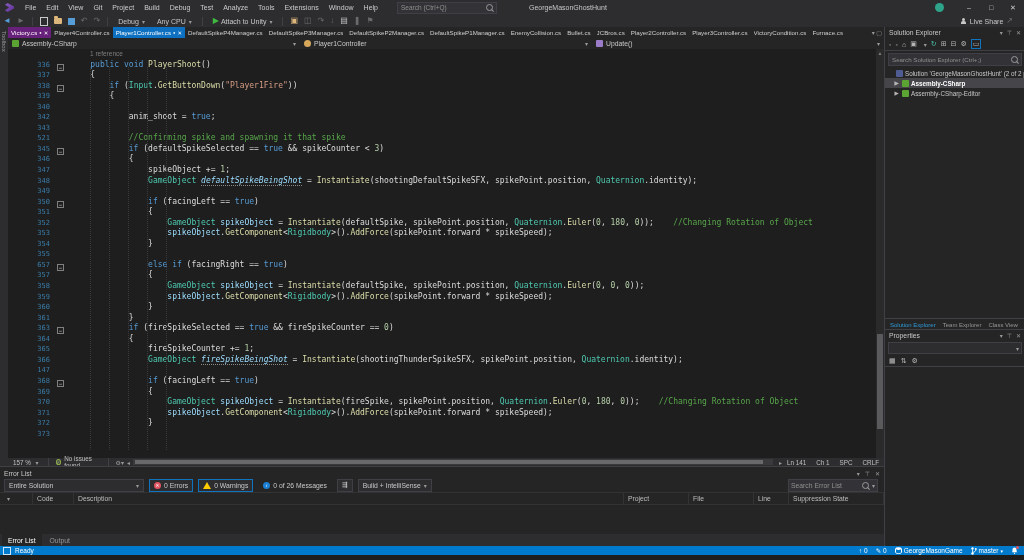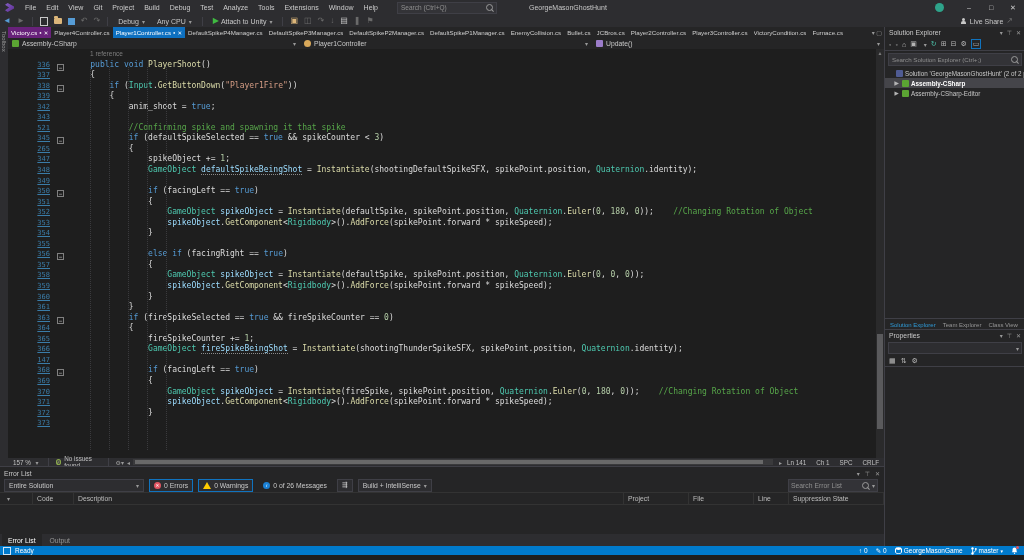--- a/index.html
+++ b/index.html
@@ -39,28 +39,28 @@
   
   #navbar{left:8px;top:38px;width:876px;height:11px;background:#252526;display:flex;align-items:center;font-size:6.8px;color:#c8c8c8;border-bottom:1px solid #2d2d30;}
   .navseg{flex:1;display:flex;align-items:center;height:100%;padding:0 4px;}
   .navico{width:7px;height:7px;margin-right:3px;border-radius:1px;display:inline-block;}
   .ico-proj{background:#5ba433;} .ico-class{background:#d8a85a;border-radius:50%;} .ico-member{background:#9b7cc9;}
   .navseg .chev{margin-left:auto;}
   
   #code{left:8px;top:49px;width:868px;height:409px;background:#1e1e1e;overflow:hidden;font-family:"DejaVu Sans Mono",monospace;}
   .crow{display:flex;height:10.55px;line-height:10.55px;white-space:pre;}
   .bp{width:18px;flex:none;}
-  .ln{width:24px;flex:none;text-align:right;font-size:7px;color:#3a7ca8;text-decoration:underline;}
+  .ln{width:24px;flex:none;text-align:right;font-size:7px;color:#3a7ca8;}
   .fold{width:21px;flex:none;text-align:center;}
   .foldbox{display:inline-block;width:7px;height:7px;line-height:6px;margin-top:1px;border:1px solid #808080;color:#c0c0c0;font-size:6px;text-align:center;background:#1e1e1e;box-sizing:border-box;}
   .ctext{font-size:8px;flex:1;overflow:hidden;}
   .lenstext{font-size:6.5px;color:#7f7f7f;font-family:"Liberation Sans",sans-serif;padding-left:19px;}
   .tk-k{color:#569cd6}.tk-t{color:#4ec9b0}.tk-m{color:#dcdcaa}.tk-s{color:#d69d85}
   .tk-c{color:#57a64a}.tk-n{color:#b5cea8}.tk-v{color:#9cdcfe}.tk-p{color:#dcdcdc}
-  .tk-vu{color:#9cdcfe;border-bottom:1px dotted #8a8a8a;}
+  .tk-vu{color:#9cdcfe;border-bottom:1px dotted #8a8a8a;font-style:italic;}
   .guide{position:absolute;top:18px;bottom:8px;width:0;border-left:1px dotted #3a3a3d;}
   
   #vscroll{left:876px;top:49px;width:8px;height:409px;background:#2a2a2b;}
   #vscroll .arr{display:block;text-align:center;font-size:5px;color:#7c7c7c;line-height:8px;}
   #vthumb{position:absolute;left:1px;width:6px;top:285px;height:95px;background:#5a5a5c;}
   
   #estrip{left:8px;top:458px;width:876px;height:8px;background:#2d2d30;display:flex;align-items:center;font-size:6.3px;color:#c0c0c0;}
   #hscroll{height:6px;background:#3a3a3c;flex:none;width:640px;margin:0 3px;position:relative;}
   #hthumb{position:absolute;left:2px;top:1px;height:4px;width:628px;background:#696969;}
   .okdot{width:6px;height:6px;border-radius:50%;background:#4a4a4a;border:1px solid #8aa84a;color:#b6d36a;font-size:4.5px;line-height:6px;text-align:center;margin:0 3px;box-sizing:border-box;}
@@ -274,35 +274,36 @@
     <div class="guide" style="left:101px"></div>
     <div class="guide" style="left:120px"></div>
     <div class="guide" style="left:139px"></div>
     <div class="guide" style="left:158px"></div>
     <div id="codelines">
         <div class="crow"><span class="bp"></span><span class="ln"></span><span class="fold"></span><span class="ctext lenstext">1 reference</span></div>
         <div class="crow"><span class="bp"></span><span class="ln">336</span><span class="fold"><span class="foldbox">−</span></span><span class="ctext"><span class="tk-p">    </span><span class="tk-k">public</span><span class="tk-p"> </span><span class="tk-k">void</span><span class="tk-p"> </span><span class="tk-m">PlayerShoot</span><span class="tk-p">()</span></span></div>
         <div class="crow"><span class="bp"></span><span class="ln">337</span><span class="fold"></span><span class="ctext"><span class="tk-p">    {</span></span></div>
         <div class="crow"><span class="bp"></span><span class="ln">338</span><span class="fold"><span class="foldbox">−</span></span><span class="ctext"><span class="tk-p">        </span><span class="tk-k">if</span><span class="tk-p"> (</span><span class="tk-t">Input</span><span class="tk-p">.</span><span class="tk-m">GetButtonDown</span><span class="tk-p">(</span><span class="tk-s">"Player1Fire"</span><span class="tk-p">))</span></span></div>
         <div class="crow"><span class="bp"></span><span class="ln">339</span><span class="fold"></span><span class="ctext"><span class="tk-p">        {</span></span></div>
+        <div class="crow"><span class="bp"></span><span class="ln">340</span><span class="fold"></span><span class="ctext"></span></div>
         <div class="crow"><span class="bp"></span><span class="ln">342</span><span class="fold"></span><span class="ctext"><span class="tk-p">            anim_shoot = </span><span class="tk-k">true</span><span class="tk-p">;</span></span></div>
         <div class="crow"><span class="bp"></span><span class="ln">343</span><span class="fold"></span><span class="ctext"></span></div>
         <div class="crow"><span class="bp"></span><span class="ln">521</span><span class="fold"></span><span class="ctext"><span class="tk-p">            </span><span class="tk-c">//Confirming spike and spawning it that spike</span></span></div>
         <div class="crow"><span class="bp"></span><span class="ln">345</span><span class="fold"><span class="foldbox">−</span></span><span class="ctext"><span class="tk-p">            </span><span class="tk-k">if</span><span class="tk-p"> (defaultSpikeSelected == </span><span class="tk-k">true</span><span class="tk-p"> &amp;&amp; spikeCounter &lt; </span><span class="tk-n">3</span><span class="tk-p">)</span></span></div>
-        <div class="crow"><span class="bp"></span><span class="ln">265</span><span class="fold"></span><span class="ctext"><span class="tk-p">            {</span></span></div>
+        <div class="crow"><span class="bp"></span><span class="ln">346</span><span class="fold"></span><span class="ctext"><span class="tk-p">            {</span></span></div>
         <div class="crow"><span class="bp"></span><span class="ln">347</span><span class="fold"></span><span class="ctext"><span class="tk-p">                spikeObject += </span><span class="tk-n">1</span><span class="tk-p">;</span></span></div>
         <div class="crow"><span class="bp"></span><span class="ln">348</span><span class="fold"></span><span class="ctext"><span class="tk-p">                </span><span class="tk-t">GameObject</span><span class="tk-p"> </span><span class="tk-vu">defaultSpikeBeingShot</span><span class="tk-p"> = </span><span class="tk-m">Instantiate</span><span class="tk-p">(shootingDefaultSpikeSFX, spikePoint.position, </span><span class="tk-t">Quaternion</span><span class="tk-p">.identity);</span></span></div>
         <div class="crow"><span class="bp"></span><span class="ln">349</span><span class="fold"></span><span class="ctext"></span></div>
         <div class="crow"><span class="bp"></span><span class="ln">350</span><span class="fold"><span class="foldbox">−</span></span><span class="ctext"><span class="tk-p">                </span><span class="tk-k">if</span><span class="tk-p"> (facingLeft == </span><span class="tk-k">true</span><span class="tk-p">)</span></span></div>
         <div class="crow"><span class="bp"></span><span class="ln">351</span><span class="fold"></span><span class="ctext"><span class="tk-p">                {</span></span></div>
         <div class="crow"><span class="bp"></span><span class="ln">352</span><span class="fold"></span><span class="ctext"><span class="tk-p">                    </span><span class="tk-t">GameObject</span><span class="tk-p"> </span><span class="tk-v">spikeObject</span><span class="tk-p"> = </span><span class="tk-m">Instantiate</span><span class="tk-p">(defaultSpike, spikePoint.position, </span><span class="tk-t">Quaternion</span><span class="tk-p">.</span><span class="tk-m">Euler</span><span class="tk-p">(</span><span class="tk-n">0</span><span class="tk-p">, </span><span class="tk-n">180</span><span class="tk-p">, </span><span class="tk-n">0</span><span class="tk-p">));    </span><span class="tk-c">//Changing Rotation of Object</span></span></div>
         <div class="crow"><span class="bp"></span><span class="ln">353</span><span class="fold"></span><span class="ctext"><span class="tk-p">                    </span><span class="tk-v">spikeObject</span><span class="tk-p">.</span><span class="tk-m">GetComponent</span><span class="tk-p">&lt;</span><span class="tk-t">Rigidbody</span><span class="tk-p">&gt;().</span><span class="tk-m">AddForce</span><span class="tk-p">(spikePoint.forward * spikeSpeed);</span></span></div>
         <div class="crow"><span class="bp"></span><span class="ln">354</span><span class="fold"></span><span class="ctext"><span class="tk-p">                }</span></span></div>
         <div class="crow"><span class="bp"></span><span class="ln">355</span><span class="fold"></span><span class="ctext"></span></div>
-        <div class="crow"><span class="bp"></span><span class="ln">356</span><span class="fold"><span class="foldbox">−</span></span><span class="ctext"><span class="tk-p">                </span><span class="tk-k">else</span><span class="tk-p"> </span><span class="tk-k">if</span><span class="tk-p"> (facingRight == </span><span class="tk-k">true</span><span class="tk-p">)</span></span></div>
+        <div class="crow"><span class="bp"></span><span class="ln">657</span><span class="fold"><span class="foldbox">−</span></span><span class="ctext"><span class="tk-p">                </span><span class="tk-k">else</span><span class="tk-p"> </span><span class="tk-k">if</span><span class="tk-p"> (facingRight == </span><span class="tk-k">true</span><span class="tk-p">)</span></span></div>
         <div class="crow"><span class="bp"></span><span class="ln">357</span><span class="fold"></span><span class="ctext"><span class="tk-p">                {</span></span></div>
         <div class="crow"><span class="bp"></span><span class="ln">358</span><span class="fold"></span><span class="ctext"><span class="tk-p">                    </span><span class="tk-t">GameObject</span><span class="tk-p"> </span><span class="tk-v">spikeObject</span><span class="tk-p"> = </span><span class="tk-m">Instantiate</span><span class="tk-p">(defaultSpike, spikePoint.position, </span><span class="tk-t">Quaternion</span><span class="tk-p">.</span><span class="tk-m">Euler</span><span class="tk-p">(</span><span class="tk-n">0</span><span class="tk-p">, </span><span class="tk-n">0</span><span class="tk-p">, </span><span class="tk-n">0</span><span class="tk-p">));</span></span></div>
         <div class="crow"><span class="bp"></span><span class="ln">359</span><span class="fold"></span><span class="ctext"><span class="tk-p">                    </span><span class="tk-v">spikeObject</span><span class="tk-p">.</span><span class="tk-m">GetComponent</span><span class="tk-p">&lt;</span><span class="tk-t">Rigidbody</span><span class="tk-p">&gt;().</span><span class="tk-m">AddForce</span><span class="tk-p">(spikePoint.forward * spikeSpeed);</span></span></div>
         <div class="crow"><span class="bp"></span><span class="ln">360</span><span class="fold"></span><span class="ctext"><span class="tk-p">                }</span></span></div>
         <div class="crow"><span class="bp"></span><span class="ln">361</span><span class="fold"></span><span class="ctext"><span class="tk-p">            }</span></span></div>
         <div class="crow"><span class="bp"></span><span class="ln">363</span><span class="fold"><span class="foldbox">−</span></span><span class="ctext"><span class="tk-p">            </span><span class="tk-k">if</span><span class="tk-p"> (fireSpikeSelected == </span><span class="tk-k">true</span><span class="tk-p"> &amp;&amp; fireSpikeCounter == </span><span class="tk-n">0</span><span class="tk-p">)</span></span></div>
         <div class="crow"><span class="bp"></span><span class="ln">364</span><span class="fold"></span><span class="ctext"><span class="tk-p">            {</span></span></div>
         <div class="crow"><span class="bp"></span><span class="ln">365</span><span class="fold"></span><span class="ctext"><span class="tk-p">                fireSpikeCounter += </span><span class="tk-n">1</span><span class="tk-p">;</span></span></div>
         <div class="crow"><span class="bp"></span><span class="ln">366</span><span class="fold"></span><span class="ctext"><span class="tk-p">                </span><span class="tk-t">GameObject</span><span class="tk-p"> </span><span class="tk-vu">fireSpikeBeingShot</span><span class="tk-p"> = </span><span class="tk-m">Instantiate</span><span class="tk-p">(shootingThunderSpikeSFX, spikePoint.position, </span><span class="tk-t">Quaternion</span><span class="tk-p">.identity);</span></span></div>
         <div class="crow"><span class="bp"></span><span class="ln">147</span><span class="fold"></span><span class="ctext"></span></div>

